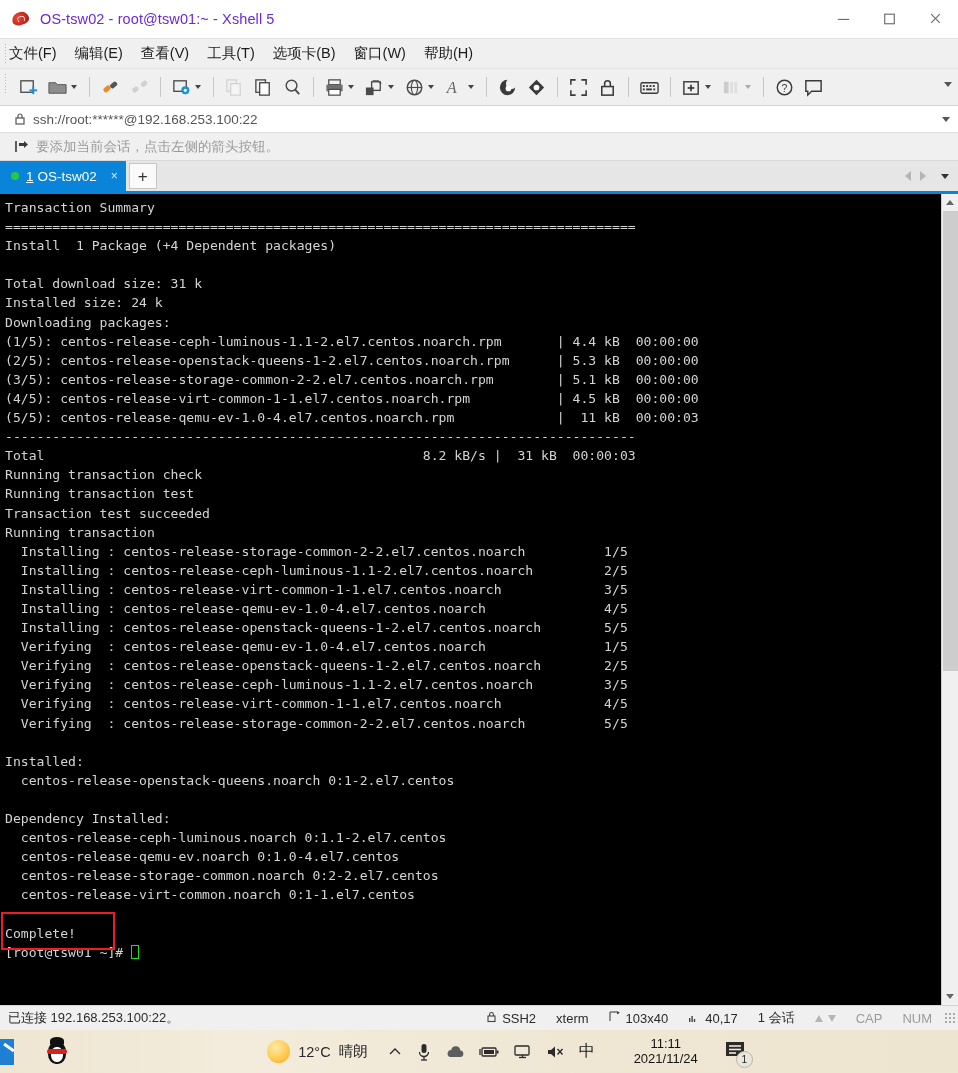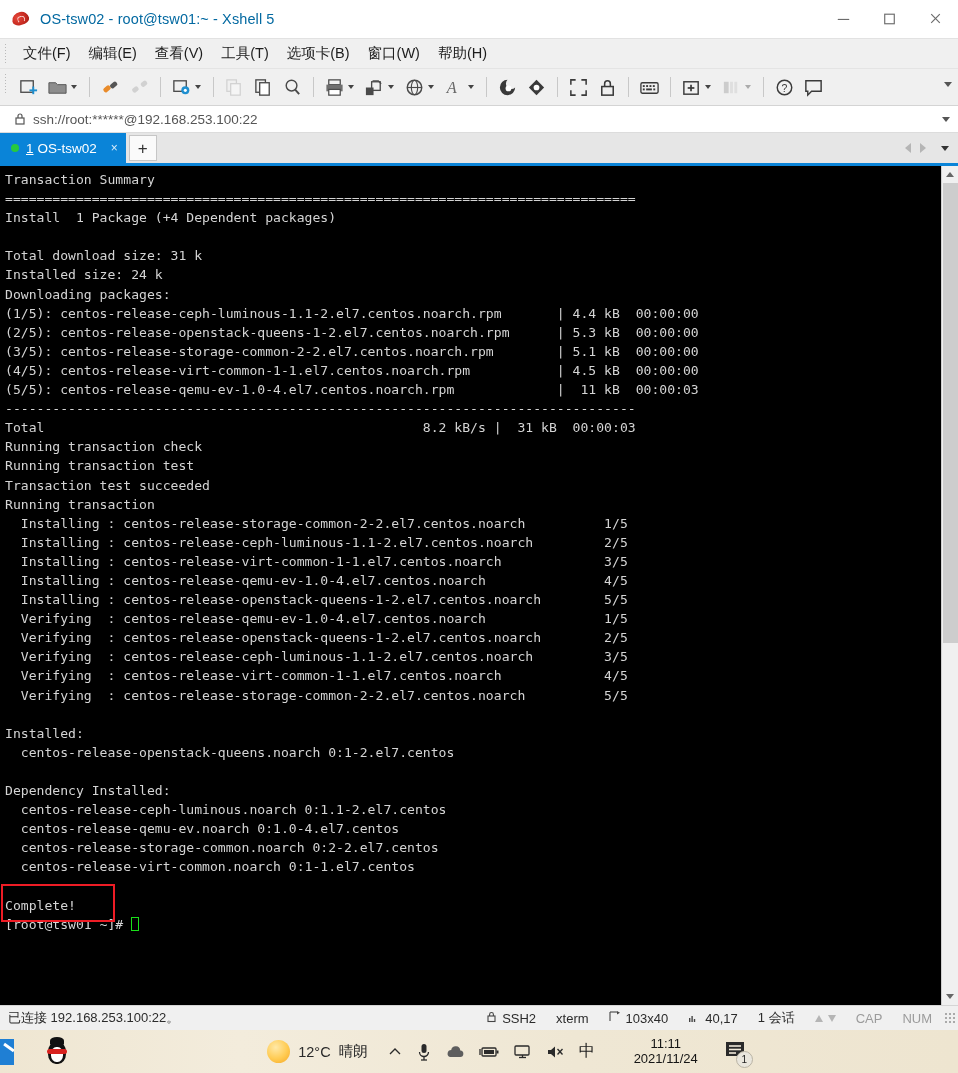--- a/index.html
+++ b/index.html
@@ -32,36 +32,35 @@
     position:absolute; left:2px; top:4px; width:17px; height:13px;
     background: radial-gradient(circle at 35% 40%, #e8483c 0%, #c0261c 65%, #8e1b13 100%);
     border-radius: 60% 50% 55% 45% / 65% 60% 45% 40%;
     transform: rotate(-12deg);
   }
   .title-icon .shell:after{
     content:""; position:absolute; left:5px; top:4px; width:6px; height:5px;
     border:1.4px solid #f7c9c4; border-radius:50%; border-bottom-color:transparent;
   }
   .title-text {
-    font-size: 14.5px; color: #0369a1; letter-spacing: .1px;
+    font-size: 14.5px; color: #6d28d9; letter-spacing: .1px;
     white-space: nowrap;
   }
   .winbtns { margin-left: auto; display: flex; height: 38px; }
   .winbtn {
     width: 46px; height: 38px; display: flex; align-items: center; justify-content: center;
   }
   .winbtn svg { display:block; }
 
   
   .menubar {
     height: 30px; min-height: 30px;
     display: flex; align-items: center;
     background: #f0f0f0;
     border-top: 1px solid #e2e2e2;
-    padding-left: 14px;
     position: relative;
   }
   .grip {
     position: absolute; left: 4px; top: 4px; width: 4px; height: 22px;
     background-image: radial-gradient(#b9b9b9 40%, transparent 41%);
     background-size: 3px 3px;
   }
   .menu-item {
     font-size: 14.5px; color: #1d1d1d; padding: 3px 9px; white-space: nowrap;
   }
@@ -499,20 +498,29 @@
     <span class="addr-lock">
       <svg width="12" height="14" viewBox="0 0 12 14">
           <rect x="2" y="6" width="8" height="6" fill="none" stroke="#555" stroke-width="1.2"></rect>
           <path d="M4 6V4a2 2 0 0 1 4 0v2" fill="none" stroke="#555" stroke-width="1.2"></path>
         </svg>
     </span>
     <span class="addr-text">ssh://root:******@192.168.253.100:22</span>
     <div class="addr-caret"></div>
   </div>
 
+  <div class="hintbar">
+    <span class="hint-icon">
+      <svg width="15" height="15" viewBox="0 0 15 15">
+          <path d="M2 2v11" stroke="#3a3a3a" stroke-width="1.6" fill="none"></path>
+          <path d="M5 4h5v-2l4 3.5L10 9V7H5z" fill="#3a3a3a"></path>
+        </svg>
+    </span>
+    <span class="hint-text">要添加当前会话，点击左侧的箭头按钮。</span>
+  </div>
 
   <div class="tabbar">
     <div class="tab">
       <span class="dot"></span>
       <span class="num">1</span>
       <span class="tab-label">OS-tsw02</span>
       <span class="tab-close">×</span>
     </div>
     <div class="tab-new">+</div>
     <div class="tab-navs">

